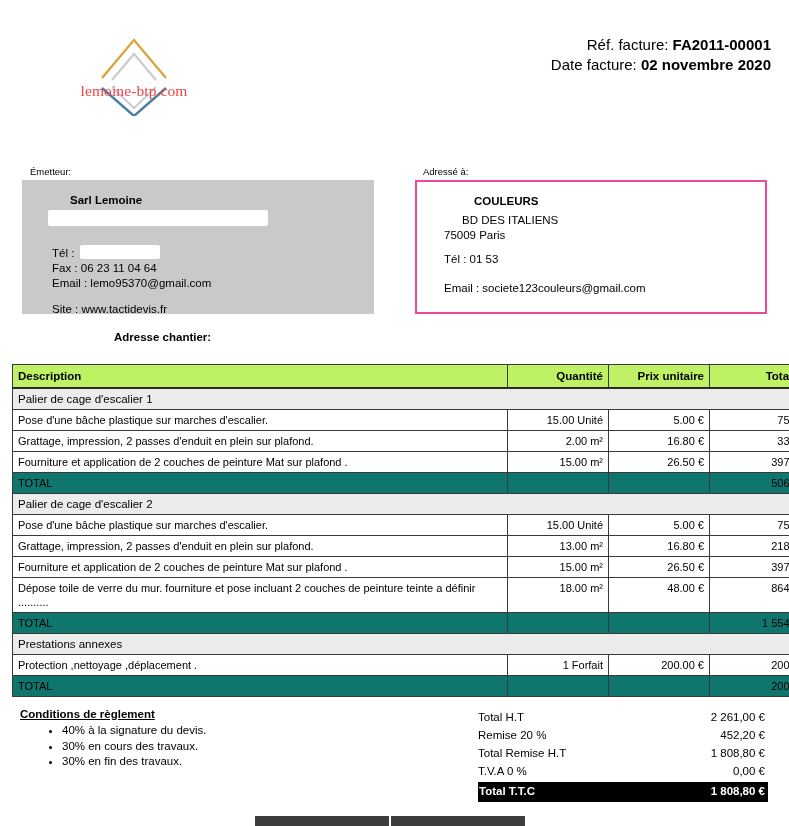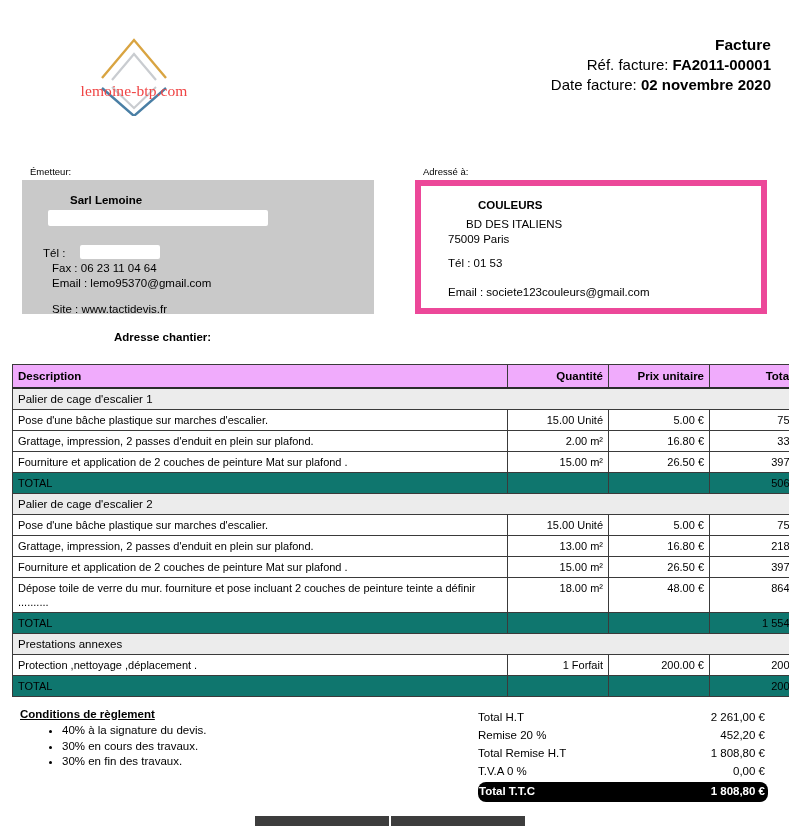--- a/index.html
+++ b/index.html
@@ -74,35 +74,35 @@
     left: 22px; top: 180px;
     width: 352px; height: 134px;
     background: #c9c9c9;
     box-sizing: border-box;
   }
   .recipient-box {
     position: absolute;
     left: 415px; top: 180px;
     width: 352px; height: 134px;
     background: #ffffff;
-    border: 6px solid #ec4899;
+    border: 2px solid #ec4899;
     box-sizing: border-box;
   }
   .party-name {
     font-weight: bold;
     font-size: 11.5px;
     white-space: nowrap;
   }
   .party-line {
     font-size: 11.5px;
     white-space: nowrap;
   }
   .emitter-box .party-name { position: absolute; left: 48px; top: 14px; }
   .emitter-box .addr-line  { position: absolute; left: 30px; top: 32px; font-size: 11.5px; }
-  .emitter-box .tel        { position: absolute; left: 21px; top: 67px; }
+  .emitter-box .tel        { position: absolute; left: 30px; top: 67px; }
   .emitter-box .fax        { position: absolute; left: 30px; top: 82px; }
   .emitter-box .email      { position: absolute; left: 30px; top: 97px; }
   .emitter-box .site       { position: absolute; left: 30px; top: 123px; }
 
   
   .redaction {
     position: absolute;
     background: #ffffff;
     border-radius: 2px;
   }
@@ -136,21 +136,21 @@
   }
   .items-table th, .items-table td {
     border: 1px solid #3a3a3a;
     padding: 3px 5px;
     vertical-align: top;
     line-height: 14px;
   }
   .items-table thead th {
     font-weight: bold;
     font-size: 11.5px;
-    background: #f0abfc;
+    background: #bef264;
     border-bottom: 2px solid #2b2b2b;
     padding-top: 4px;
     padding-bottom: 4px;
   }
   .col-desc  { width: 484px; text-align: left; }
   .col-qty   { width: 90px;  text-align: right; }
   .col-pu    { width: 90px;  text-align: right; }
   .col-total { width: 99px;  text-align: right; }
 
   tr.section-row td {
@@ -193,21 +193,20 @@
     line-height: 18px;
     padding: 0 3px 0 0;
   }
   .totals-row.grand {
     background: #000000;
     color: #ffffff;
     font-weight: bold;
     line-height: 17px;
     padding: 1px 3px 2px 1px;
     margin-top: 2px;
-    border-radius: 8px;
   }
   .totals-row .t-label { text-align: left; }
   .totals-row .t-value { text-align: right; white-space: nowrap; margin-left: 40px; }
 
   .footer-bar {
     position: absolute;
     left: 255px; top: 816px;
     width: 270px; height: 11px;
     background: #3d3d3d;
   }
@@ -229,21 +228,20 @@
       <svg class="logo-svg" width="160" height="90" viewBox="0 0 160 90">
         <polyline points="48,52 80,14 112,52" fill="none" stroke="#d9a441" stroke-width="2.4"></polyline>
         <polyline points="58,54 80,28 102,54" fill="none" stroke="#c9ccd0" stroke-width="2.2"></polyline>
         <polyline points="48,62 80,90 112,62" fill="none" stroke="#4a7fa5" stroke-width="2.4"></polyline>
         <polyline points="58,61 80,82 102,61" fill="none" stroke="#c9ccd0" stroke-width="2.0"></polyline>
       </svg>
       <div class="logo-text">lemoine-btp.com</div>
     </div>
 
     <div class="header-right">
-      <span class="doc-title">Facture</span>
       <span class="meta-line"><span>Réf. facture:</span> <b>FA2011-00001</b></span>
       <span class="meta-line"><span>Date facture:</span> <b>02 novembre 2020</b></span>
     </div>
   </div>
 
   <div class="party-label" id="emitter-label">Émetteur:</div>
 
   <div class="emitter-box">
     <div class="party-name">Sarl Lemoine</div>
     <div class="addr-line"></div>

